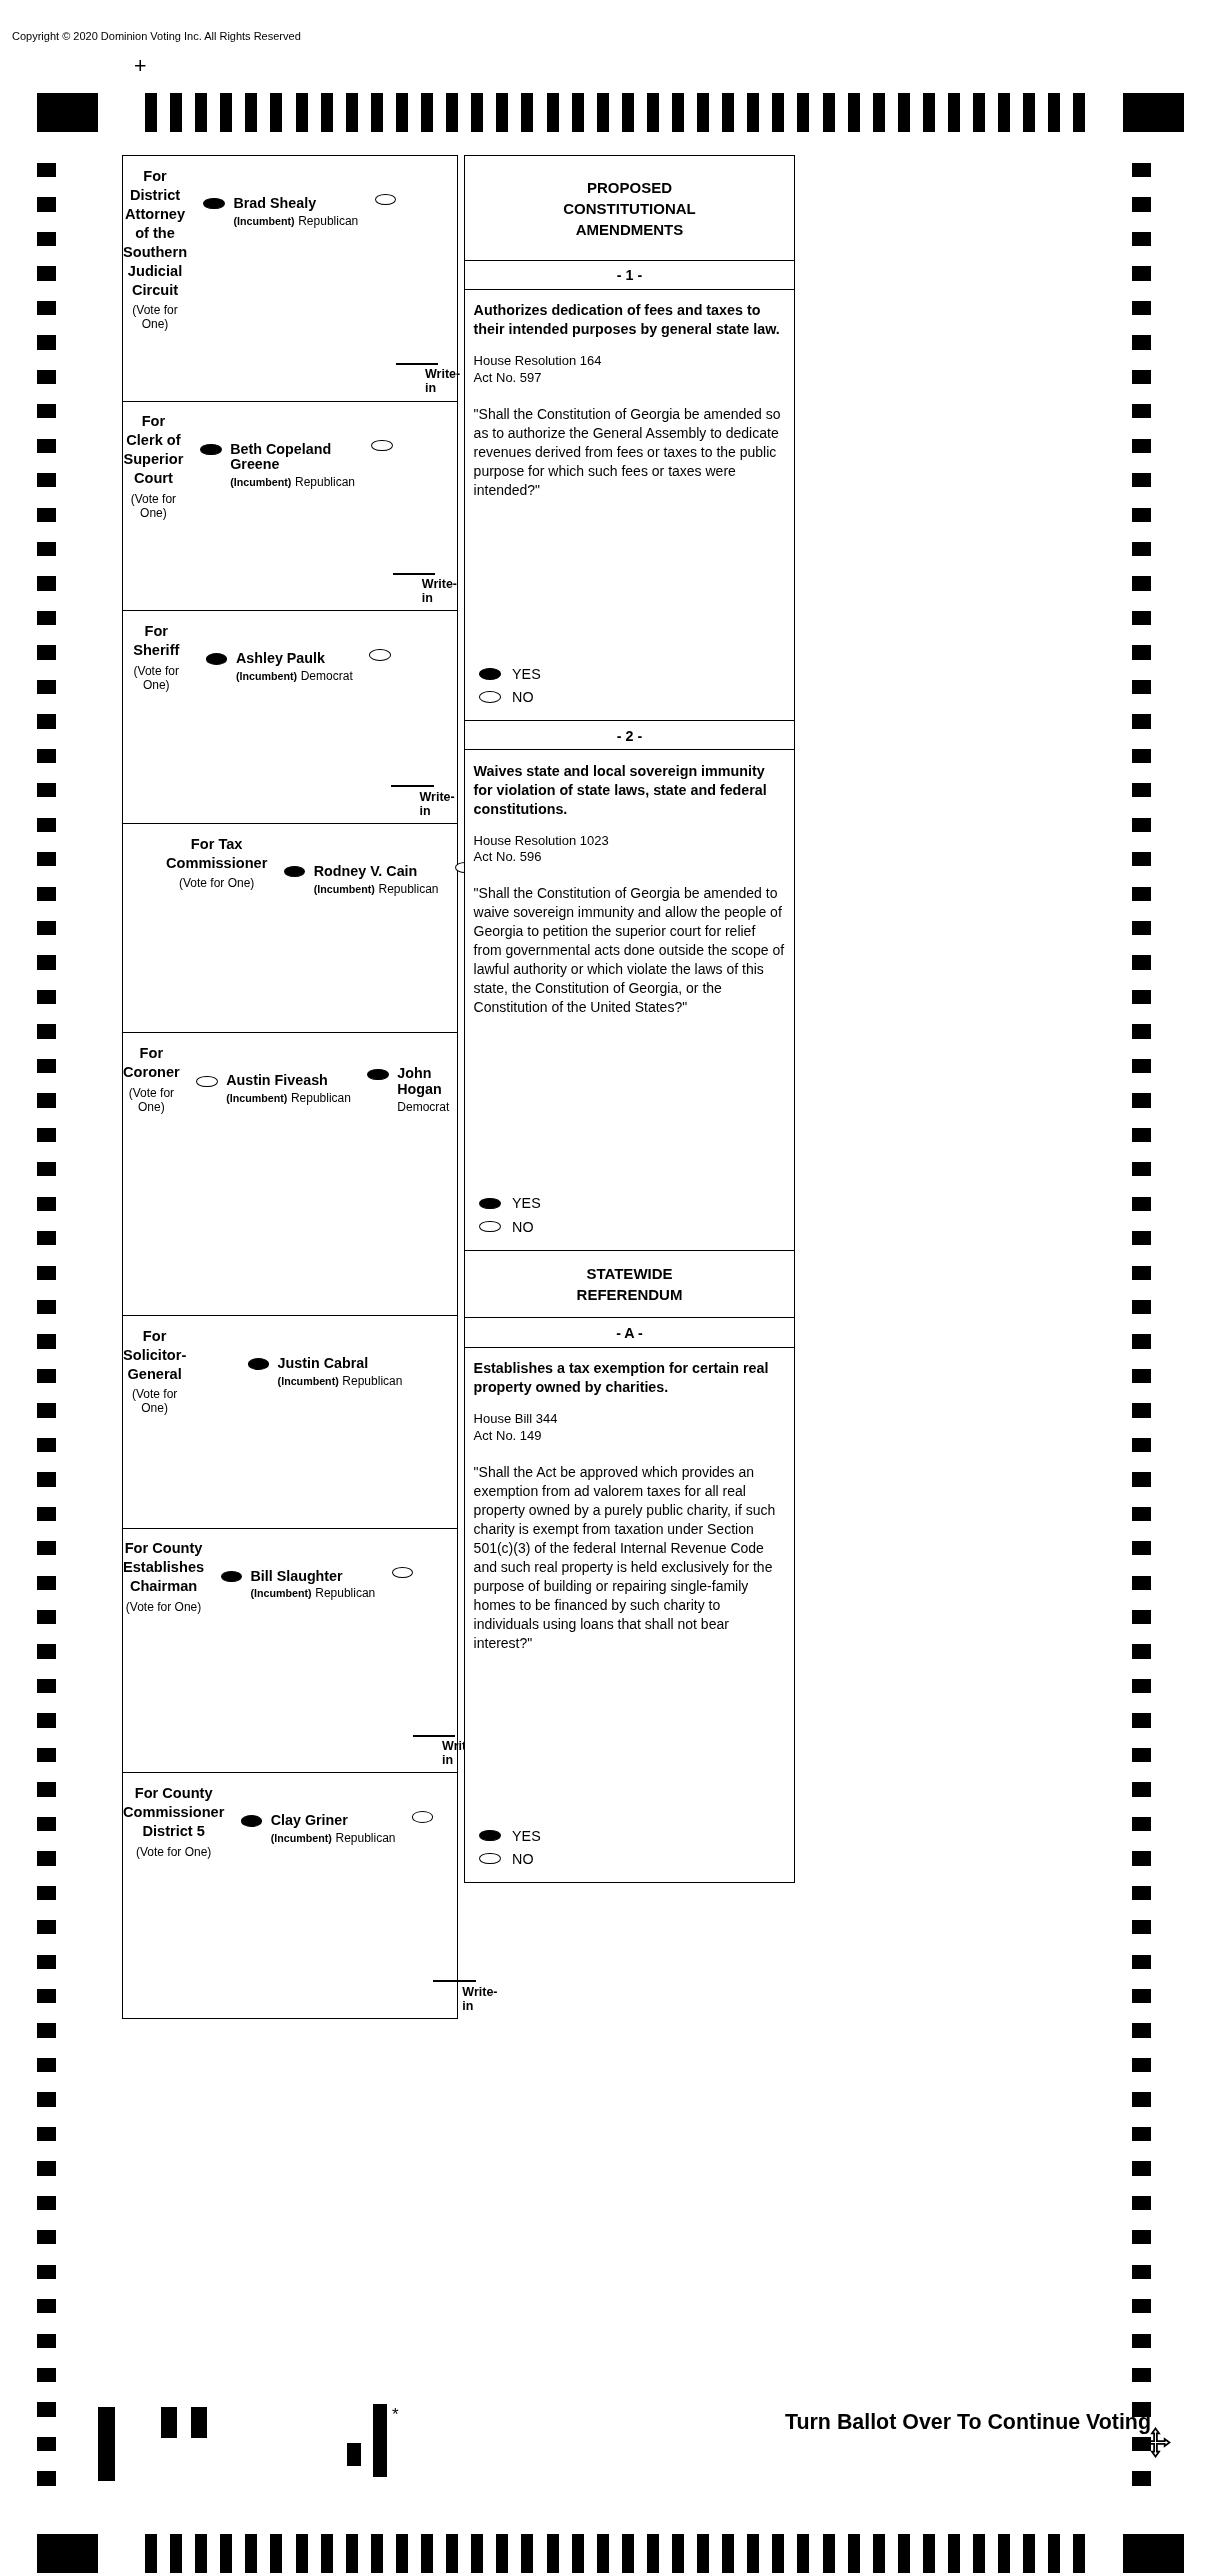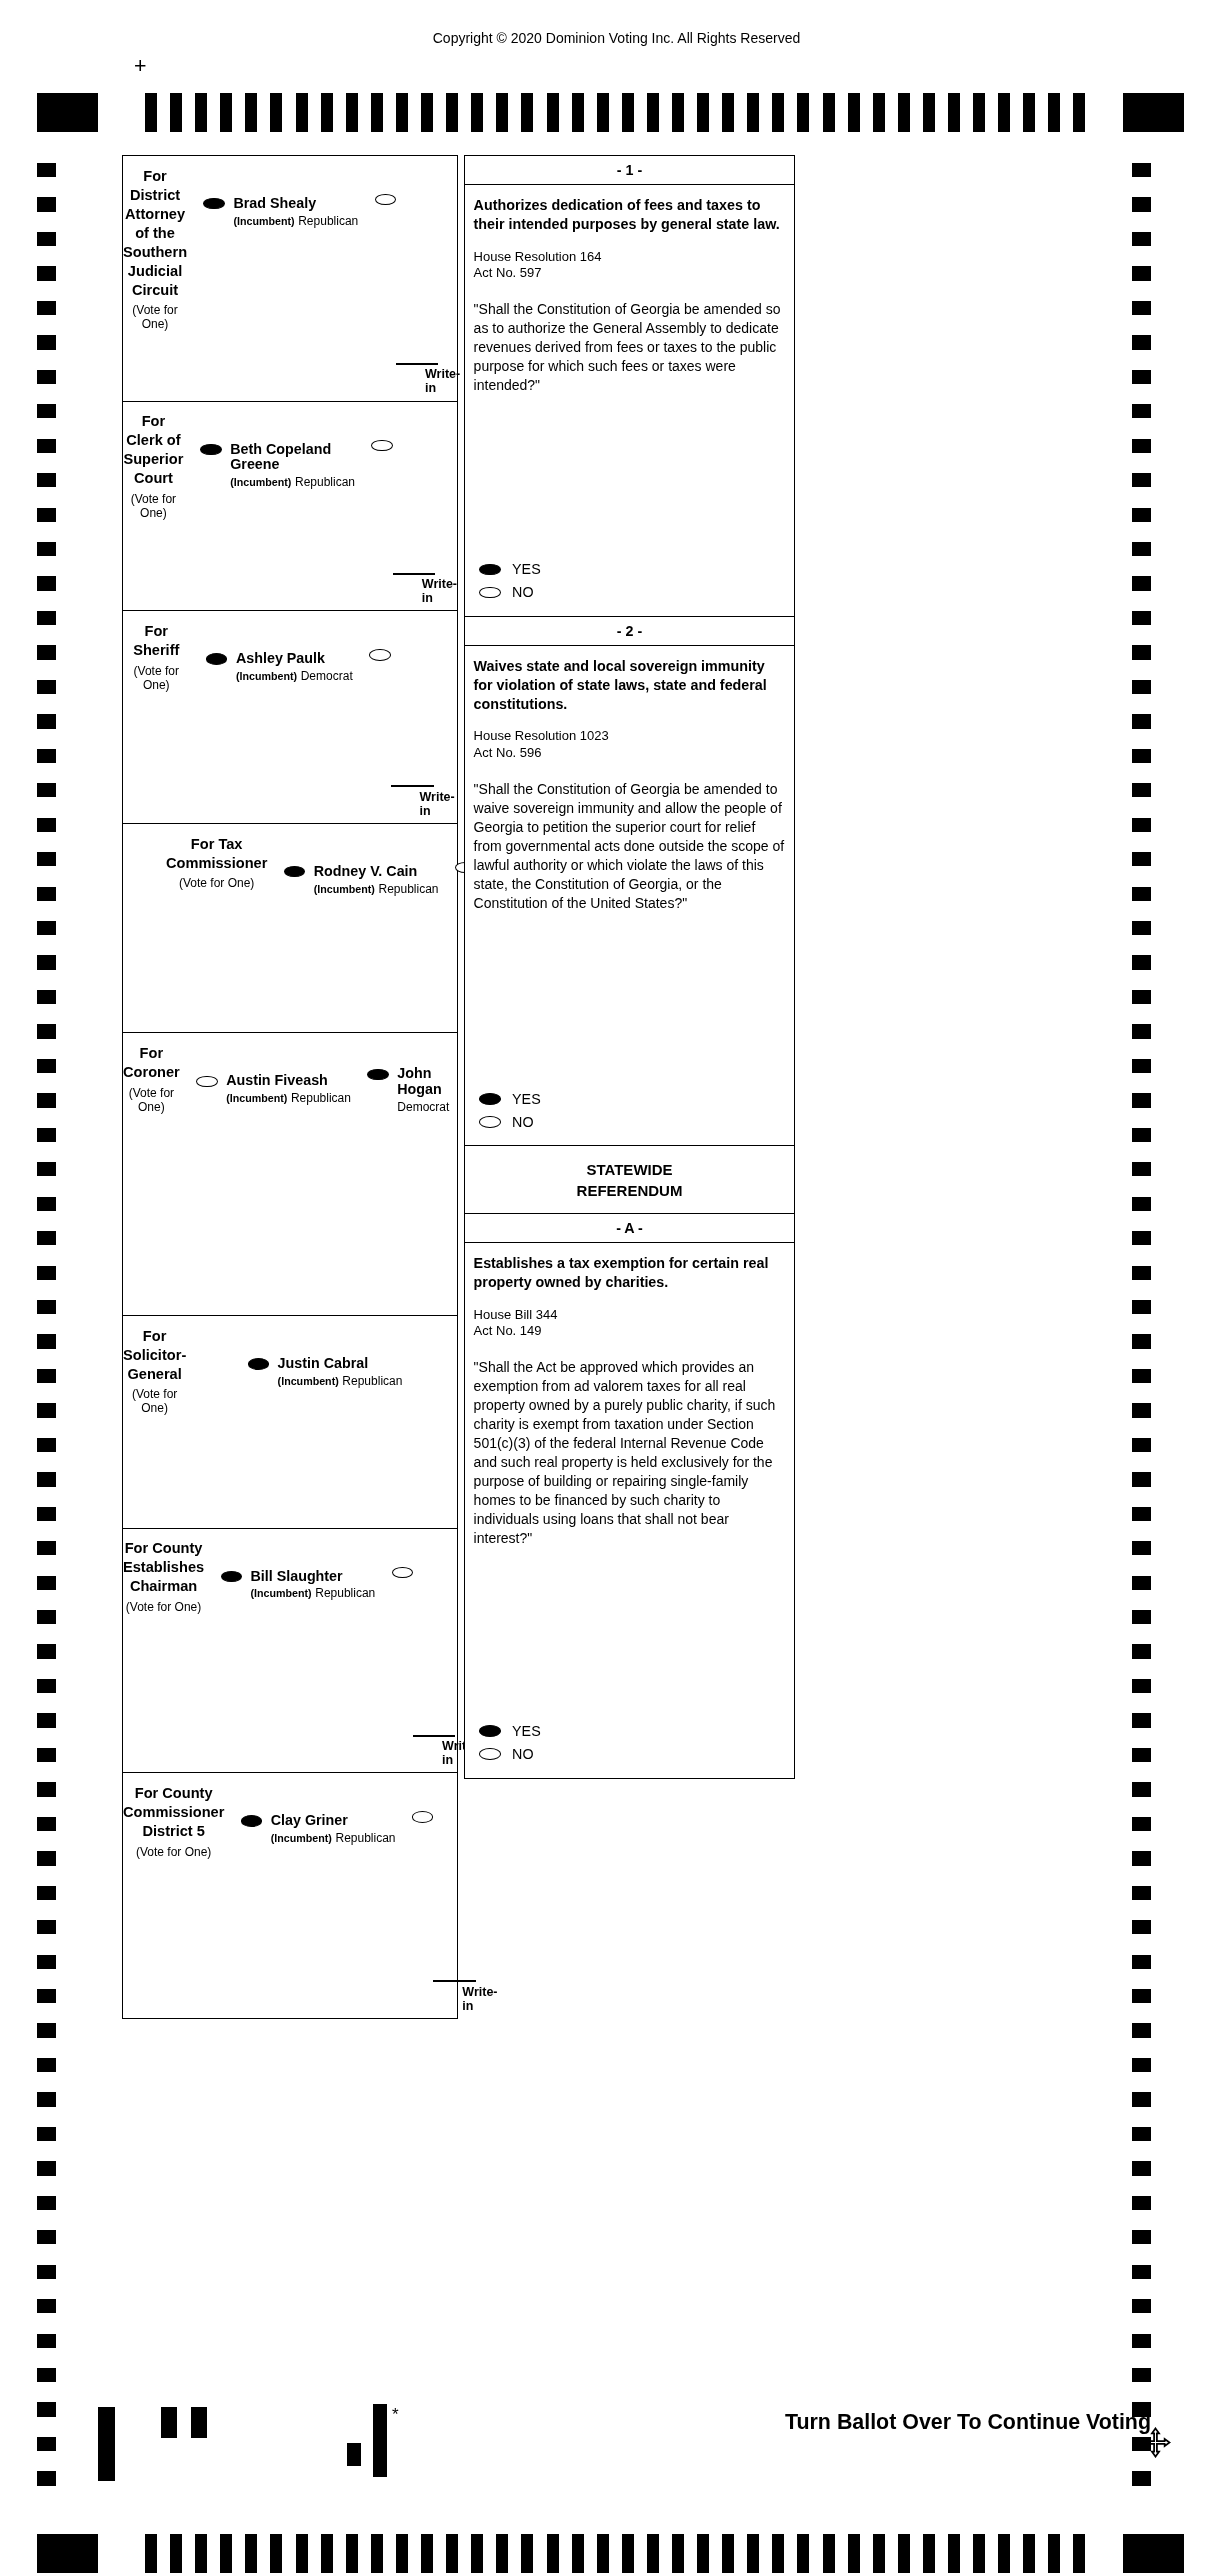--- a/index.html
+++ b/index.html
@@ -5,21 +5,21 @@
   * { margin:0; padding:0; box-sizing:border-box; }
   html,body { background:#fff; }
   body {
     position:relative;
     width:1221px; height:2576px;
     font-family:"Liberation Sans", sans-serif;
     color:#000; overflow:hidden;
   }
 
   
-  .copyright { position:absolute; top:30px; left:0; width:100%; text-align:center; font-size:14px;padding-left:12px; }
+  .copyright { position:absolute; top:30px; left:0; width:100%; font-size:11px;padding-left:12px; }
   .plus-mark { position:absolute; left:134px; top:54px; font-size:21.4px; font-weight:400; }
 
   
   .timing-row { position:absolute; left:37px; width:1147px; height:39px; display:flex; }
   .timing-row.top { top:93px; } .timing-row.bottom { top:2534px; }
   .corner-block { width:61px; height:39px; background:#000; flex:0 0 auto; }
   .bars { flex:1; display:flex; justify-content:space-between; margin-left:47px; margin-right:37px; }
   .tbar { width:12px; height:39px; background:#000; }
   .timing-col { position:absolute; top:163px; height:2323px; width:18.6px; display:flex; flex-direction:column; justify-content:space-between; }
   .timing-col.left { left:37px; } .timing-col.right { left:1132px; }
@@ -412,20 +412,25 @@
         </div>
       </div>
       <div class="empty-row"><span class="bubble"></span></div>
       <div class="writein-block">
         <div class="writein-line"></div>
         <div class="writein-label">Write-in</div>
       </div>
     </section>
   </main>
 <aside class="measures-column">
+    <section class="measure-box header-box" style="min-height: 106px;">
+      <div class="measure-header-line">PROPOSED</div>
+      <div class="measure-header-line">CONSTITUTIONAL</div>
+      <div class="measure-header-line">AMENDMENTS</div>
+    </section>
     <section class="measure-box" style="min-height: 462px;">
       <div class="measure-number">- 1 -</div>
       <div class="measure-summary">Authorizes dedication of fees and taxes to their intended purposes by general state law.</div>
       <div class="measure-refs">
         <div class="measure-ref-line">House Resolution 164</div>
         <div class="measure-ref-line">Act No. 597</div>
       </div>
       <div class="measure-question">"Shall the Constitution of Georgia be amended so as to authorize the General Assembly to dedicate revenues derived from fees or taxes to the public purpose for which such fees or taxes were intended?"</div>
       <div class="measure-options">
         <div class="option-row">

